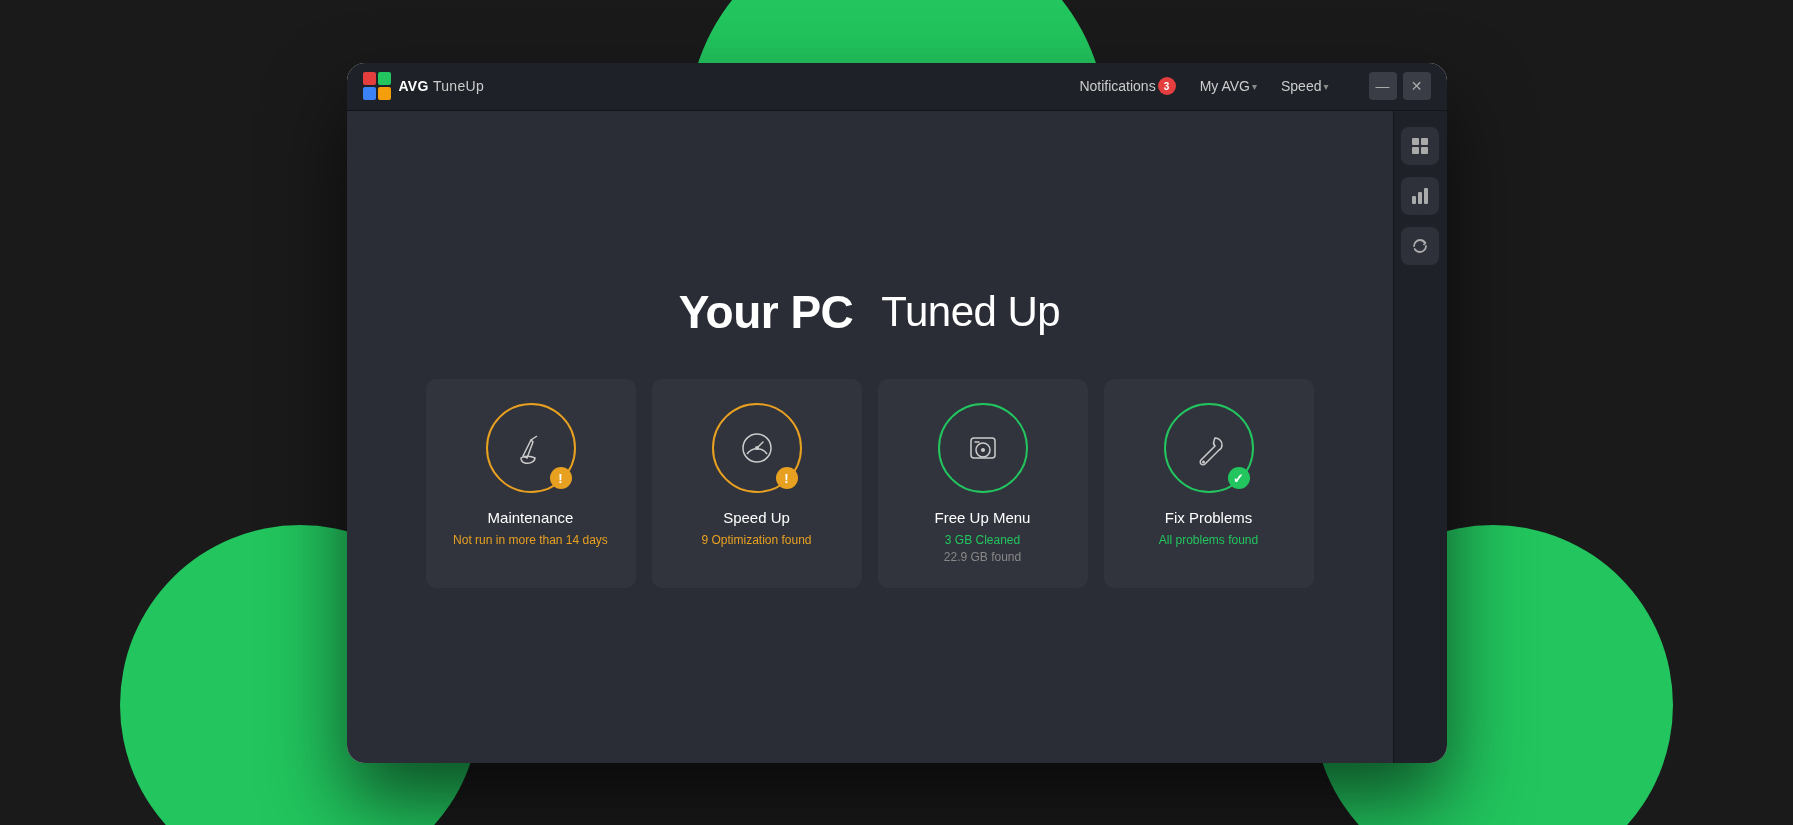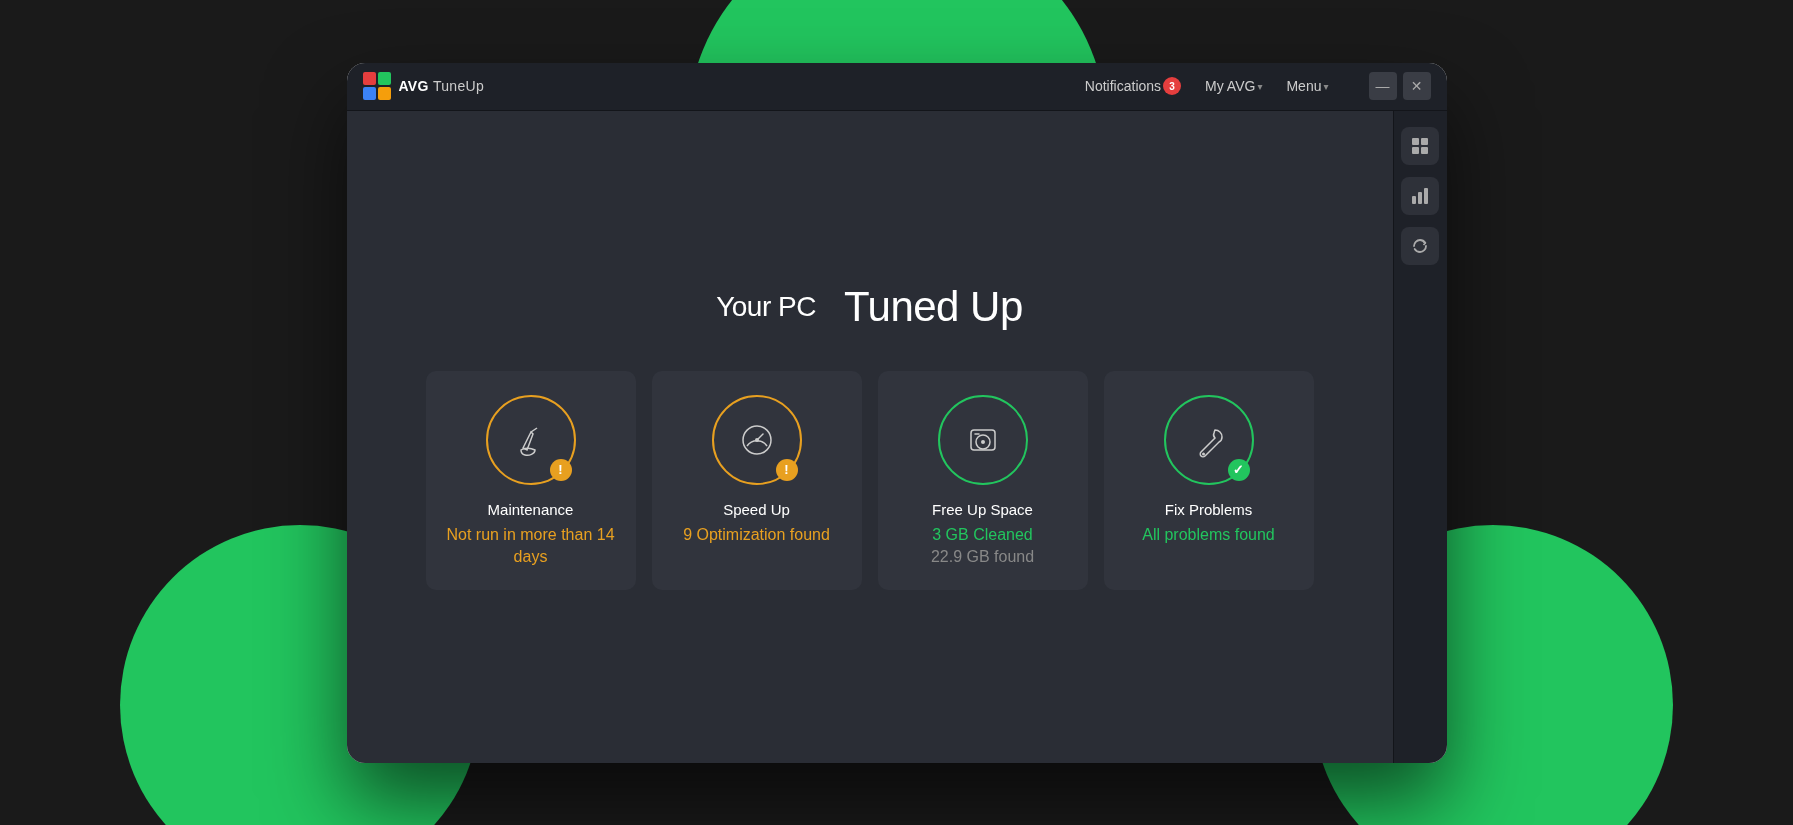--- a/index.html
+++ b/index.html
@@ -196,23 +196,23 @@
 
     
     .hero {
       display: flex;
       align-items: center;
       justify-content: center;
       gap: 0;
       margin-bottom: 40px;
     }
     .hero-text-left {
-      font-size: 28px;
-      color: #ffffff;
-      font-weight: 400;
+      font-size: 46px;
+      color: #ffffff;
+      font-weight: 700;
       letter-spacing: -0.5px;
       margin-right: 8px;
     }
     .hero-text-right {
       font-size: 42px;
       color: #ffffff;
       font-weight: 300;
       letter-spacing: -0.5px;
       margin-left: 20px;
     }
@@ -320,21 +320,21 @@
     }
 
     .card-title {
       font-size: 15px;
       color: #ffffff;
       font-weight: 500;
       margin-bottom: 6px;
       text-align: right;
     }
     .card-status {
-      font-size: 16px;
+      font-size: 12px;
       text-align: center;
       line-height: 1.4;
     }
     .status-warning { color: #e8a020; }
     .status-success { color: #22c55e; }
     .status-muted { color: #888; }
   </style>
 </head>
 <body>
 
@@ -365,21 +365,21 @@
       <div class="titlebar-nav">
         <div class="nav-item">
           <span>Notifications</span>
           <span class="notif-badge">3</span>
         </div>
         <div class="nav-item">
           <span>My AVG</span>
           <span class="chevron">▾</span>
         </div>
         <div class="nav-item">
-          <span>Menu</span>
+          <span>Speed</span>
           <span class="chevron">▾</span>
         </div>
         <div class="window-controls">
           <div class="win-btn">—</div>
           <div class="win-btn close">✕</div>
         </div>
       </div>
     </div>
 
     <div class="app-body">
@@ -427,21 +427,21 @@
           <div class="card">
             <div class="card-icon-wrap green-border">
 
               <svg width="44" height="44" viewBox="0 0 44 44" fill="none">
                 <rect x="10" y="12" width="24" height="20" rx="3" stroke="#cccccc" stroke-width="1.5"></rect>
                 <ellipse cx="22" cy="24" rx="7" ry="7" stroke="#cccccc" stroke-width="1.5"></ellipse>
                 <circle cx="22" cy="24" r="2" fill="#cccccc"></circle>
                 <line x1="14" y1="16" x2="18" y2="16" stroke="#cccccc" stroke-width="1.5" stroke-linecap="round"></line>
               </svg>
             </div>
-            <span class="card-title">Free Up Space</span>
+            <span class="card-title">Free Up Menu</span>
             <div>
               <div class="card-status status-success">3 GB Cleaned</div>
               <div class="card-status status-muted">22.9 GB found</div>
             </div>
           </div>
 
           <div class="card">
             <div class="card-icon-wrap green-border">
 
               <svg width="44" height="44" viewBox="0 0 44 44" fill="none">

